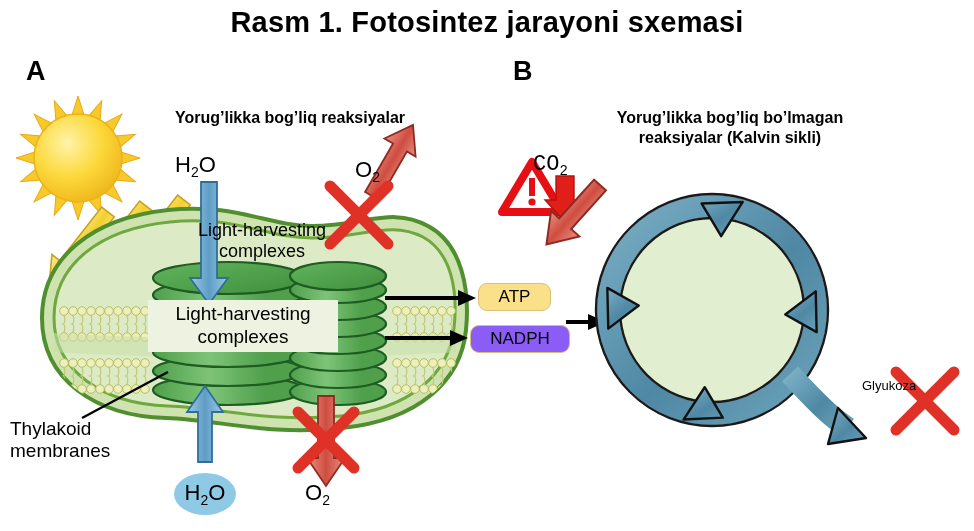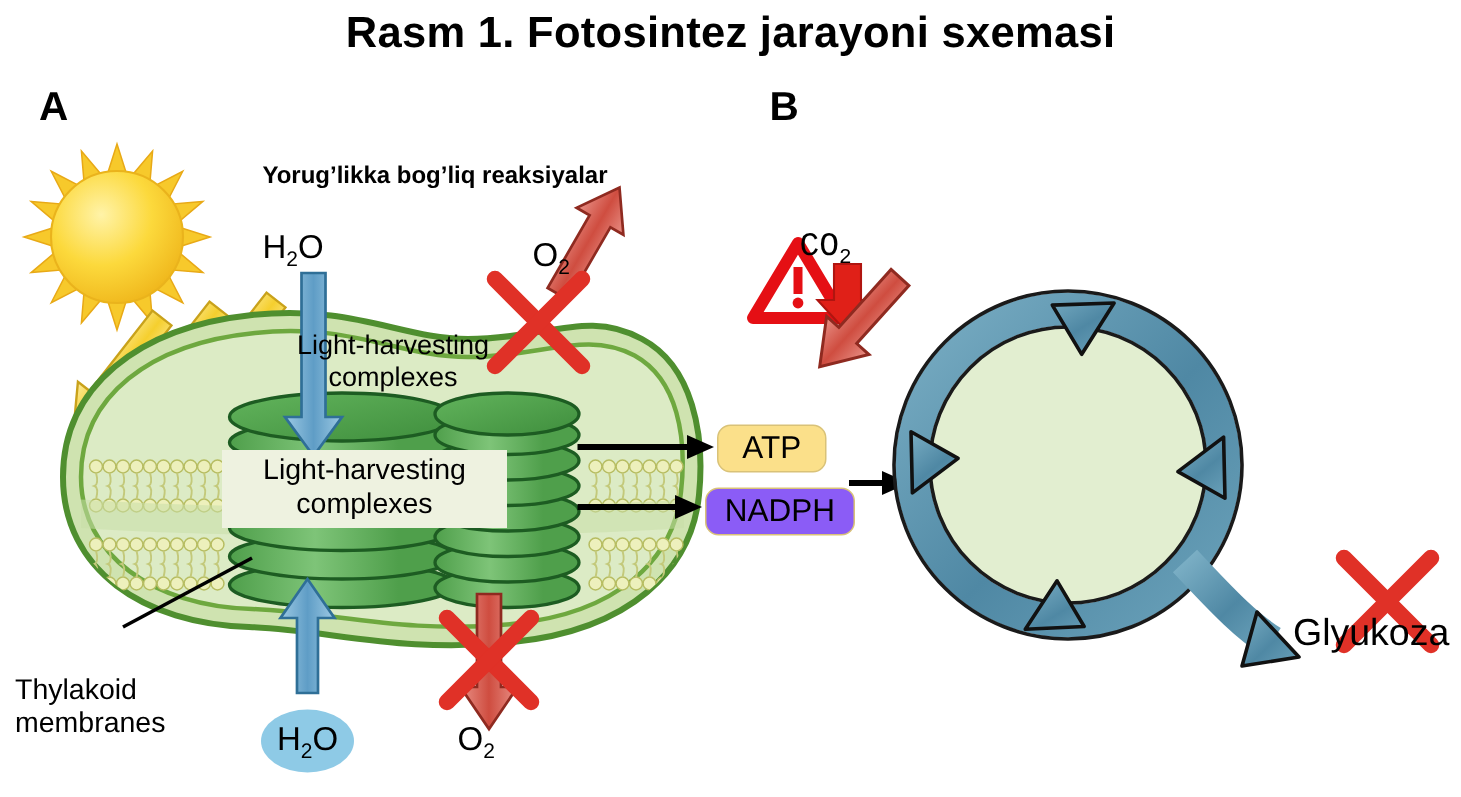--- a/index.html
+++ b/index.html
@@ -11,47 +11,49 @@
   #letterA{left:26px;top:56px;}
   #letterB{left:513px;top:56px;}
   .panel-head{font-size:16px;font-weight:bold;text-align:center;line-height:1.22;}
   #headA{left:110px;top:108px;width:360px;}
   #headB{left:520px;top:108px;width:420px;}
   .chem{font-size:22px;}
   .chem sub{font-size:14px;}
   .lbl{font-size:19px;line-height:1.15;}
   svg{display:block;}
   .nolayout{position:absolute;left:0;top:0;}
-  .tag{padding:3px 11px;border-radius:9px;font-size:21px;font-weight:normal;
+  .tag{padding:3px 11px;border-radius:9px;font-size:17px;font-weight:normal;
        border:1px solid #d9c278;box-sizing:border-box;text-align:center;}
   #atp{left:478px;top:283px;background:#fbe08a;width:73px;}
   #nadph{left:470px;top:325px;background:#8b5cf6;width:100px;}
   #lhc-out{left:196px;top:220px;width:132px;text-align:center;font-size:18px;line-height:1.14;}
   #lhc-in{left:148px;top:300px;width:180px;text-align:center;font-size:19px;line-height:1.2;
           background:#eef2e0;padding:3px 5px;}
   #h2o-top{left:175px;top:152px;}
   #h2o-bot{left:174px;top:473px;}
   #o2-top{left:355px;top:157px;}
   #o2-bot{left:305px;top:480px;}
   #co2{left:533px;top:152px;font-family:Liberation Mono, monospace;}
-  #thyl{left:10px;top:418px;width:135px;margin-top:32px;}
-  #gluk{left:862px;top:408px;font-size:25px;}
+  #thyl{left:10px;top:418px;width:135px;}
+  #gluk{left:862px;top:378px;font-size:13px;}
   .waterbubble{width:62px;height:42px;border-radius:50%;background:#8ecae6;
                display:flex;align-items:center;justify-content:center;}
 </style>
 </head>
 <body>
 
 <div class="abs" id="title">Rasm 1. Fotosintez jarayoni sxemasi</div>
 
 <div class="abs panel-letter" id="letterA">A</div>
 <div class="abs panel-letter" id="letterB">B</div>
 
 <div class="abs panel-head" id="headA">Yorug’likka bog’liq reaksiyalar</div>
 <div class="abs panel-head" id="headB">
+  <div>Yorug’likka bog’liq bo’lmagan</div>
+  <div>reaksiyalar (Kalvin sikli)</div>
 </div>
 
 <svg class="nolayout" width="974" height="531" viewBox="0 0 974 531">
   <defs>
     <radialGradient id="sung" cx="38%" cy="33%" r="70%">
       <stop offset="0%" stop-color="#fff3a8"></stop>
       <stop offset="55%" stop-color="#fcd93c"></stop>
       <stop offset="100%" stop-color="#f0b81d"></stop>
     </radialGradient>
     <linearGradient id="thylg" x1="0" y1="0" x2="1" y2="0">

